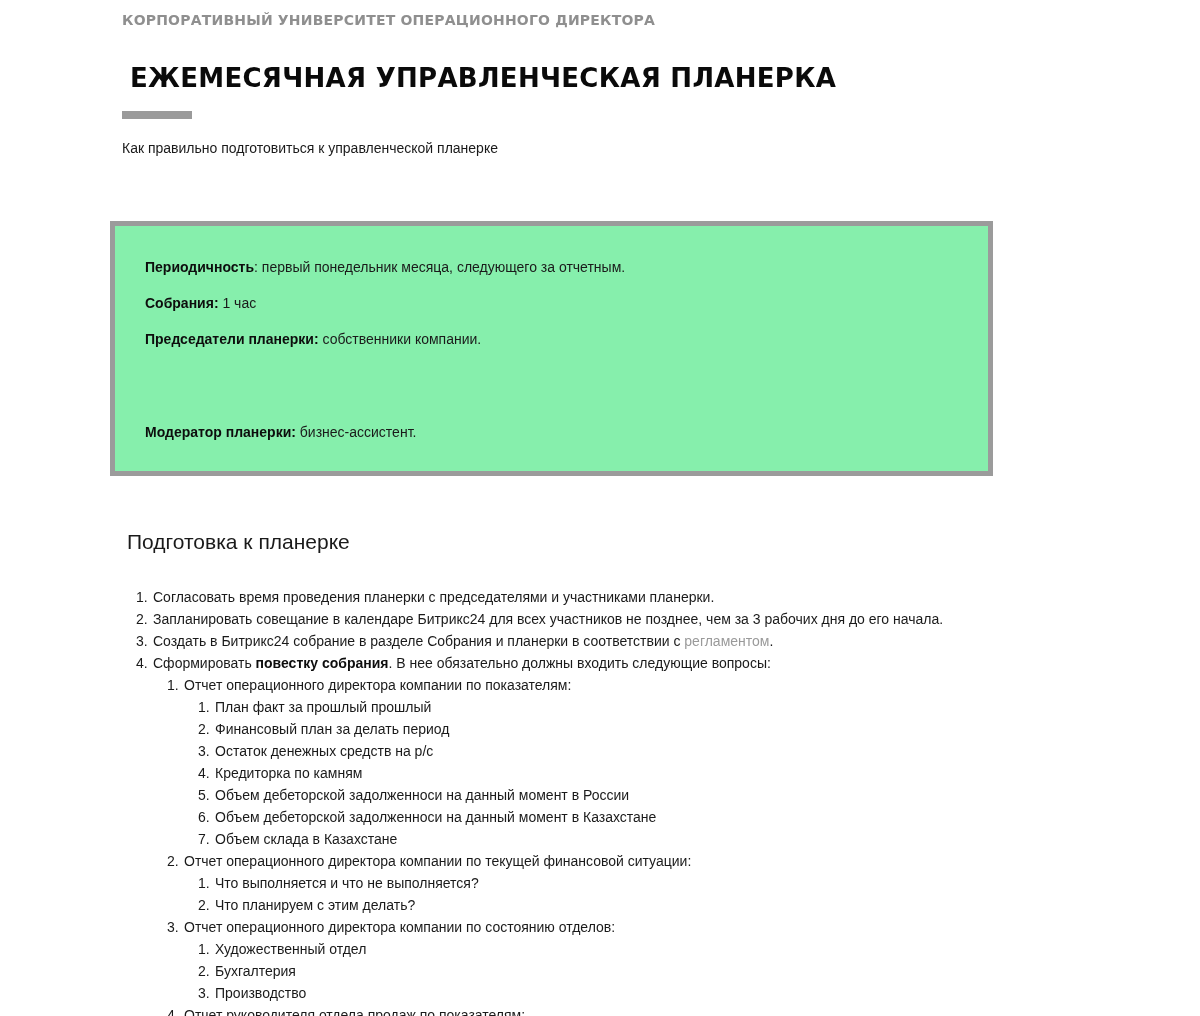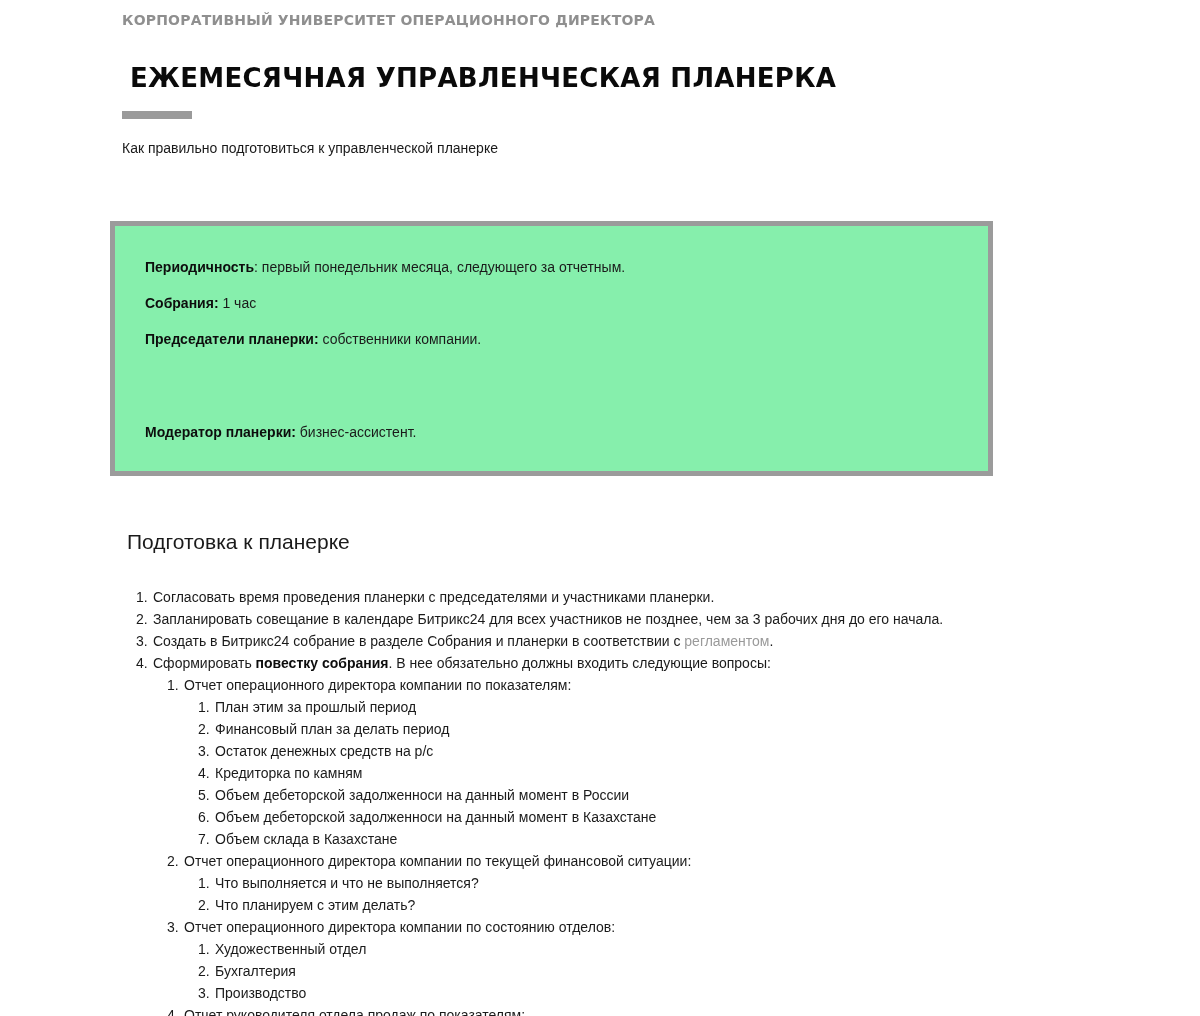--- a/index.html
+++ b/index.html
@@ -129,21 +129,21 @@
 
   <div class="list-wrap">
 
     <div class="li" style="left:136px; top:0px"><span class="num">1.</span><span>Согласовать время проведения планерки с председателями и участниками планерки.</span></div>
     <div class="li" style="left:136px; top:22px"><span class="num">2.</span><span>Запланировать совещание в календаре Битрикс24 для всех участников не позднее, чем за 3 рабочих дня до его начала.</span></div>
     <div class="li" style="left:136px; top:44px"><span class="num">3.</span><span>Создать в Битрикс24 собрание в разделе Собрания и планерки в соответствии с </span><span class="link">регламентом</span><span>.</span></div>
     <div class="li" style="left:136px; top:66px"><span class="num">4.</span><span>Сформировать </span><span class="strong">повестку собрания</span><span>. В нее обязательно должны входить следующие вопросы:</span></div>
 
     <div class="li" style="left:167px; top:88px"><span class="num">1.</span><span>Отчет операционного директора компании по показателям:</span></div>
 
-    <div class="li" style="left:198px; top:110px"><span class="num">1.</span><span>План этим за прошлый период</span></div>
+    <div class="li" style="left:198px; top:110px"><span class="num">1.</span><span>План факт за прошлый прошлый</span></div>
     <div class="li" style="left:198px; top:132px"><span class="num">2.</span><span>Финансовый план за делать период</span></div>
     <div class="li" style="left:198px; top:154px"><span class="num">3.</span><span>Остаток денежных средств на р/с</span></div>
     <div class="li" style="left:198px; top:176px"><span class="num">4.</span><span>Кредиторка по камням</span></div>
     <div class="li" style="left:198px; top:198px"><span class="num">5.</span><span>Объем дебеторской задолженноси на данный момент в России</span></div>
     <div class="li" style="left:198px; top:220px"><span class="num">6.</span><span>Объем дебеторской задолженноси на данный момент в Казахстане</span></div>
     <div class="li" style="left:198px; top:242px"><span class="num">7.</span><span>Объем склада в Казахстане</span></div>
 
     <div class="li" style="left:167px; top:264px"><span class="num">2.</span><span>Отчет операционного директора компании по текущей финансовой ситуации:</span></div>
     <div class="li" style="left:198px; top:286px"><span class="num">1.</span><span>Что выполняется и что не выполняется?</span></div>
     <div class="li" style="left:198px; top:308px"><span class="num">2.</span><span>Что планируем с этим делать?</span></div>

